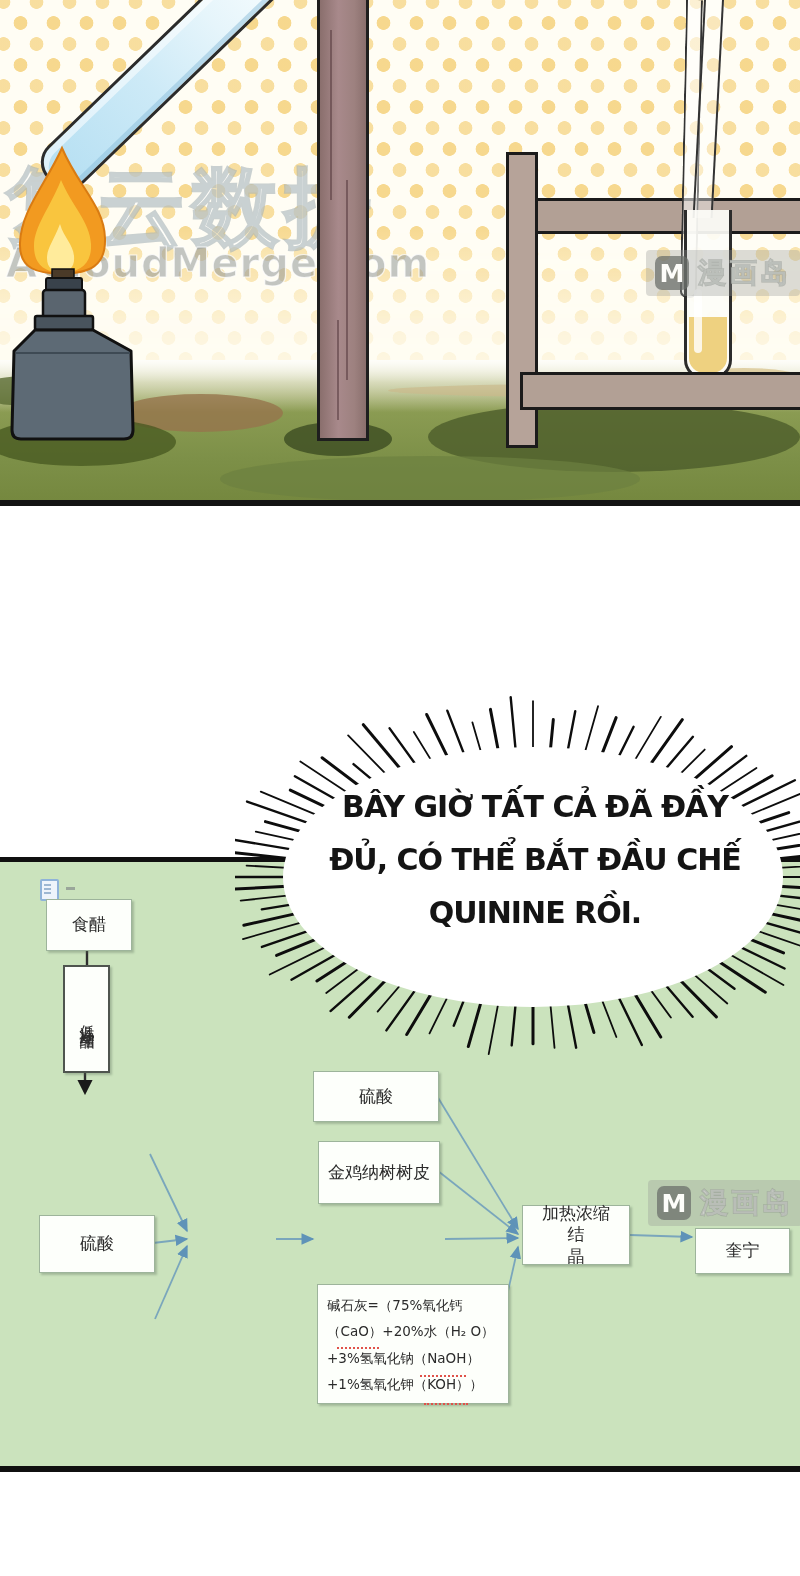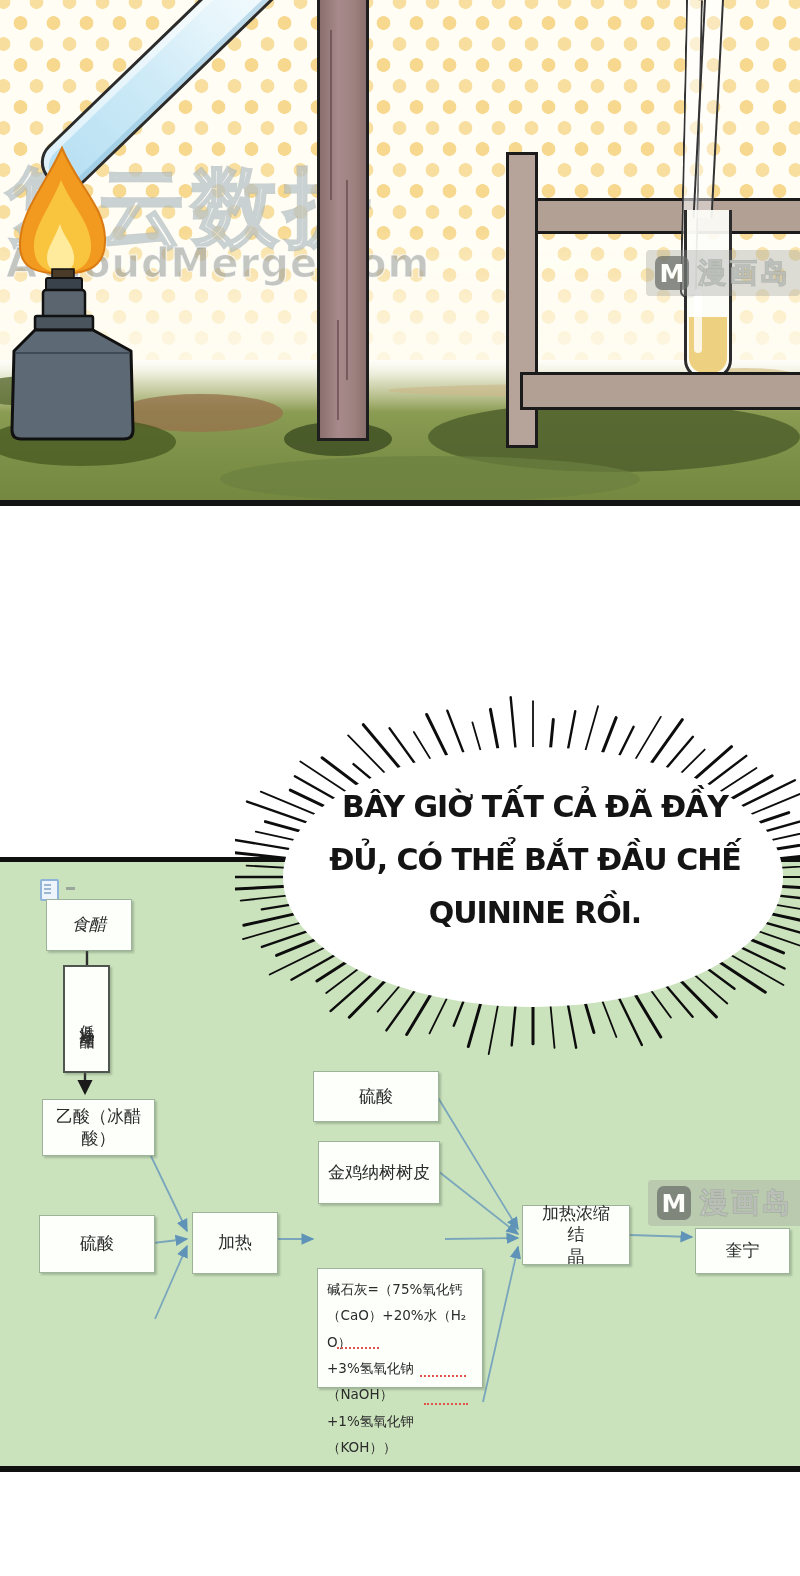--- a/index.html
+++ b/index.html
@@ -268,28 +268,26 @@
         <line x1="438" y1="309" x2="518" y2="372" marker-end="url(#mBlue)"></line>
         <line x1="445" y1="377" x2="518" y2="376" marker-end="url(#mBlue)"></line>
         <line x1="483" y1="540" x2="518" y2="385" marker-end="url(#mBlue)"></line>
         <line x1="630" y1="373" x2="692" y2="375" marker-end="url(#mBlue)"></line>
       </g>
     </svg>
 
     <div class="paste-icon"></div>
     <div class="tiny-dash"></div>
 
-    <div class="fbox" style="left:46px;top:37px;width:84px;height:50px;font-style:italic;">食醋</div>
+    <div class="fbox" style="left:46px;top:37px;width:84px;height:50px;">食醋</div>
     <div class="fbox vtext" style="left:63px;top:103px;width:43px;height:104px;">低温冷却结晶</div>
-    <div class="fbox" style="left:42px;top:237px;width:111px;height:55px;">乙酸（冰醋酸）</div>
     <div class="fbox" style="left:39px;top:353px;width:114px;height:56px;">硫酸</div>
-    <div class="fbox" style="left:192px;top:350px;width:84px;height:60px;">加热</div>
     <div class="fbox" style="left:313px;top:209px;width:124px;height:49px;">硫酸</div>
     <div class="fbox" style="left:318px;top:279px;width:120px;height:61px;">金鸡纳树树皮</div>
-    <div class="fbox small" style="left:317px;top:406px;width:166px;height:120px;">碱石灰=（75%氧化钙
+    <div class="fbox small" style="left:317px;top:422px;width:192px;height:120px;">碱石灰=（75%氧化钙
 （CaO）+20%水（H₂ O）
 +3%氢氧化钠（NaOH）
 +1%氢氧化钾（KOH））</div>
     <div class="fbox wrap" style="left:522px;top:343px;width:108px;height:60px;white-space:pre-line;">加热浓缩结
 晶</div>
     <div class="fbox" style="left:695px;top:366px;width:93px;height:44px;">奎宁</div>
 
     <div class="squiggle" style="left:337px;top:482px;width:42px;"></div>
     <div class="squiggle" style="left:420px;top:510px;width:46px;"></div>
     <div class="squiggle" style="left:424px;top:538px;width:44px;"></div>

